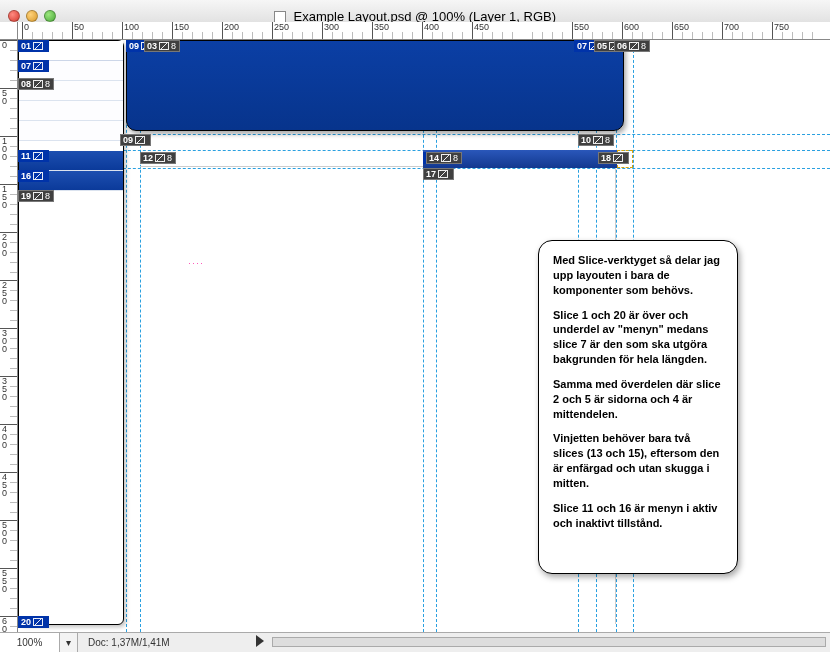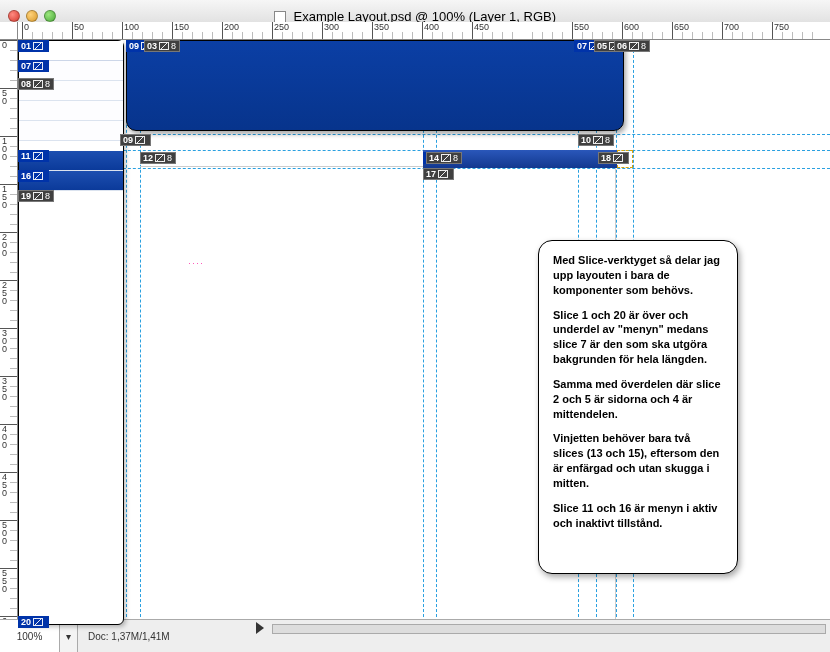--- a/index.html
+++ b/index.html
@@ -153,21 +153,21 @@
     box-shadow: 2px 3px 6px rgba(0,0,0,.35);
     padding:12px 14px; z-index:50;
     font-family: Verdana, Arial, sans-serif;
     font-size:11px; font-weight:bold; line-height:1.35;
   }
   .note p { margin-bottom:10px; }
   .note p:last-child { margin-bottom:30px; }
 
   
   .status {
-    position:absolute; left:0; right:0; bottom:0; height:33px;
+    position:absolute; left:0; right:0; bottom:0; height:20px;
     background:#eee; border-top:1px solid #aaa;
     display:flex; align-items:center; font-size:10px; color:#333;
   }
   .status .zoom {
     width:60px; height:100%; border-right:1px solid #aaa;
     display:flex; align-items:center; justify-content:center;
     background:#fff;
   }
   .status .zoom-step {
     width:18px; height:100%; border-right:1px solid #aaa;

